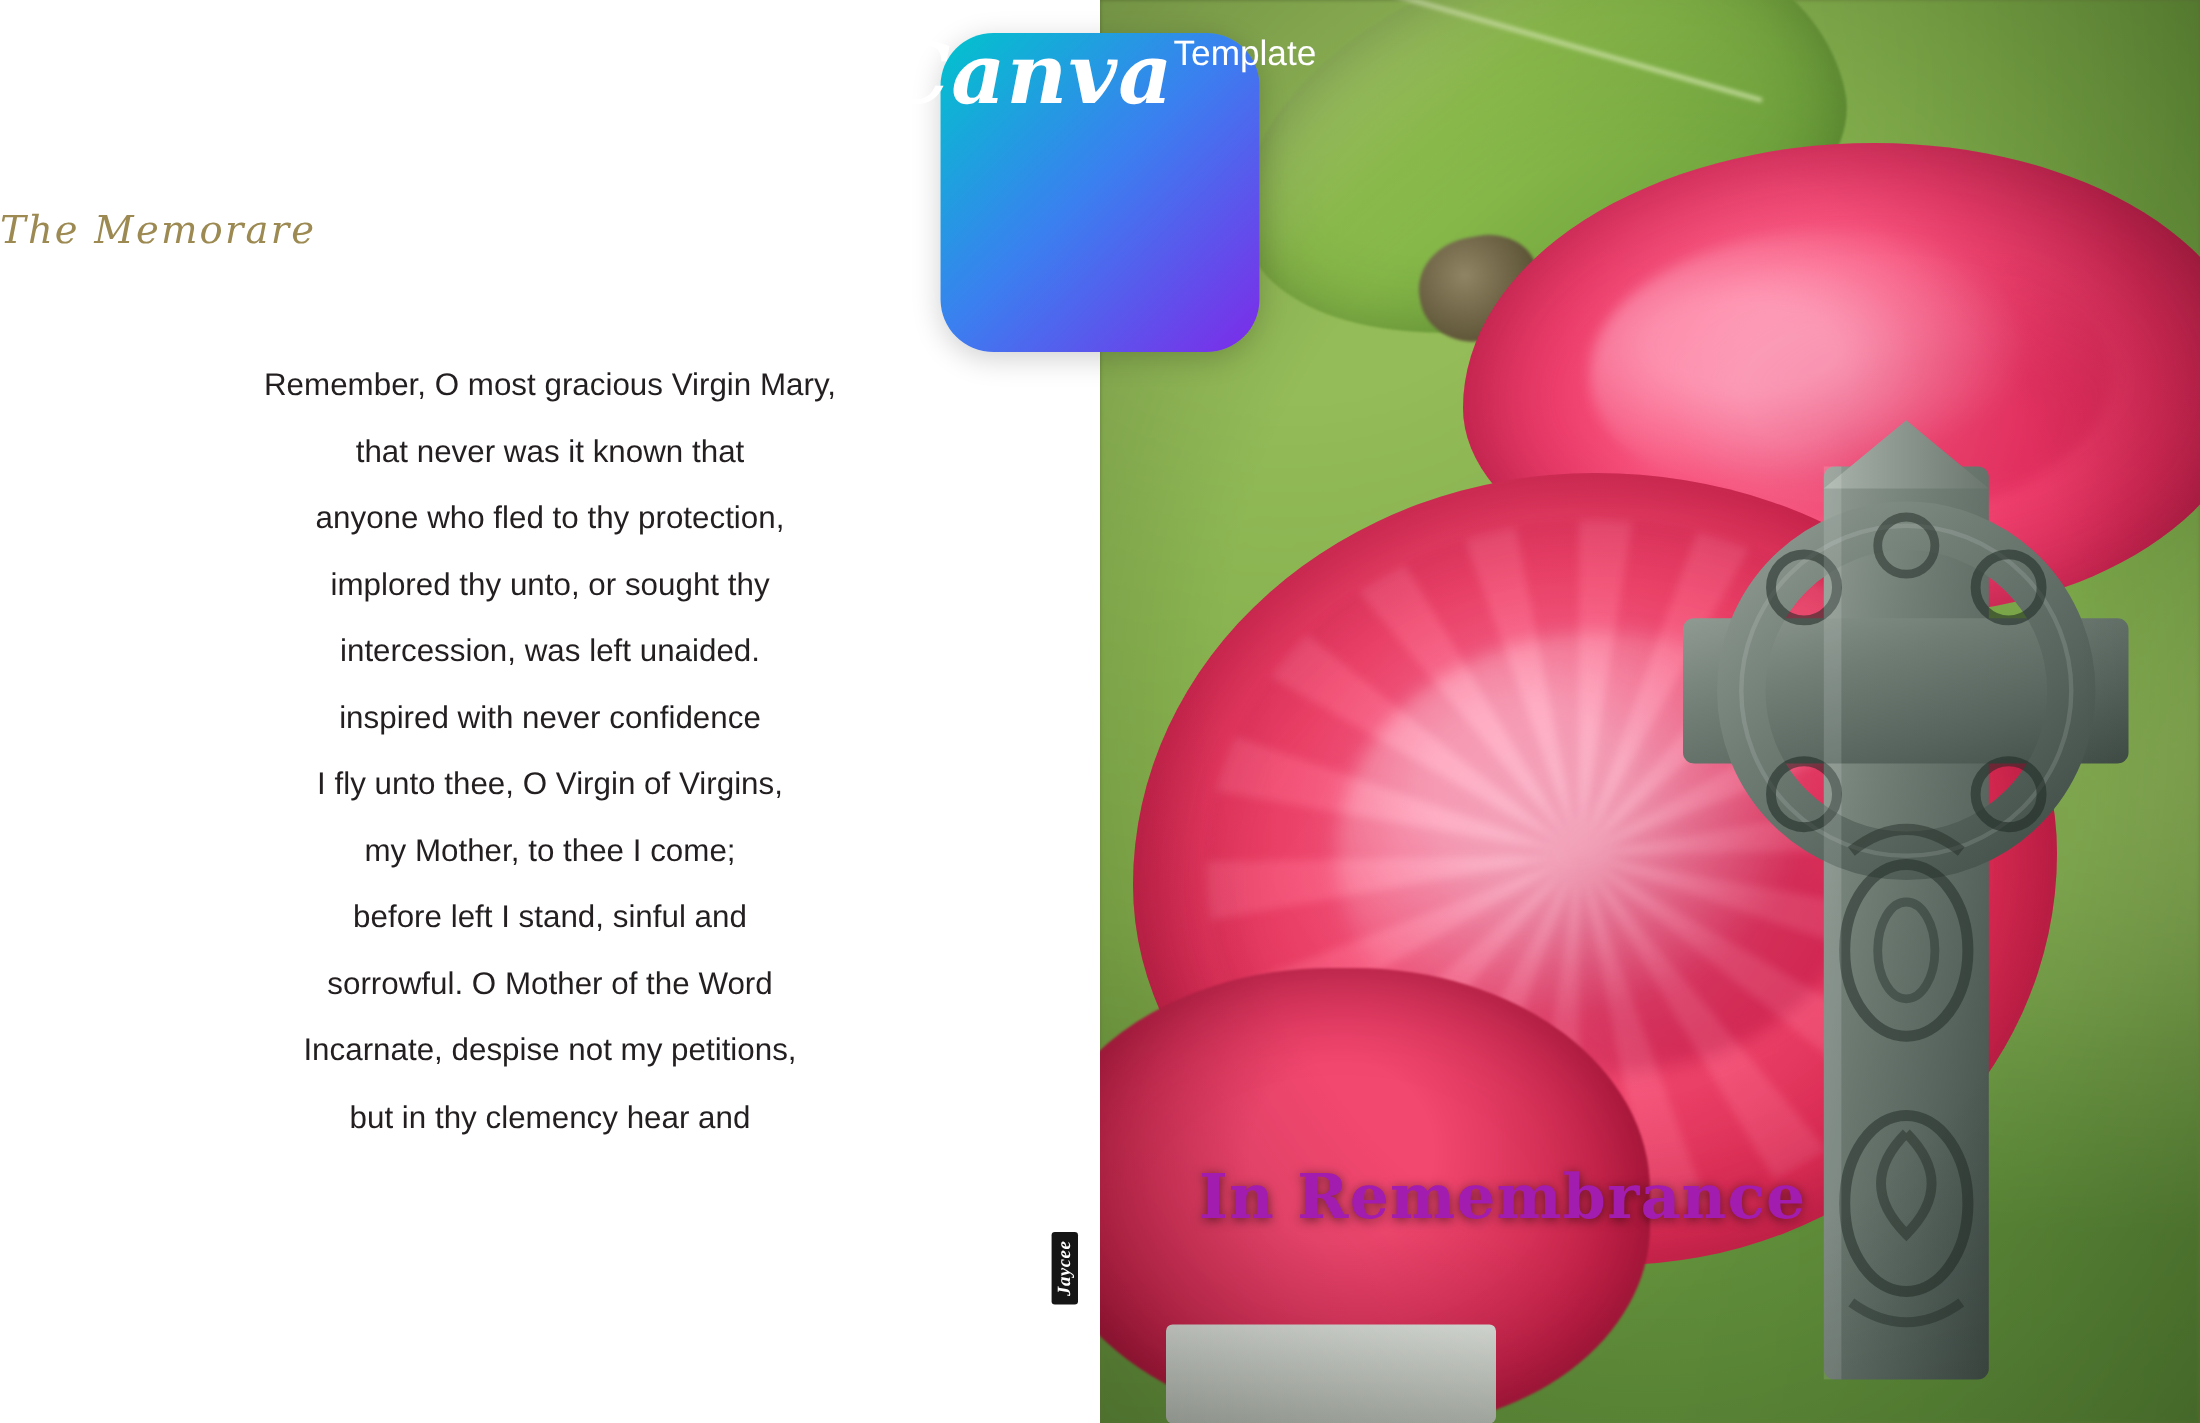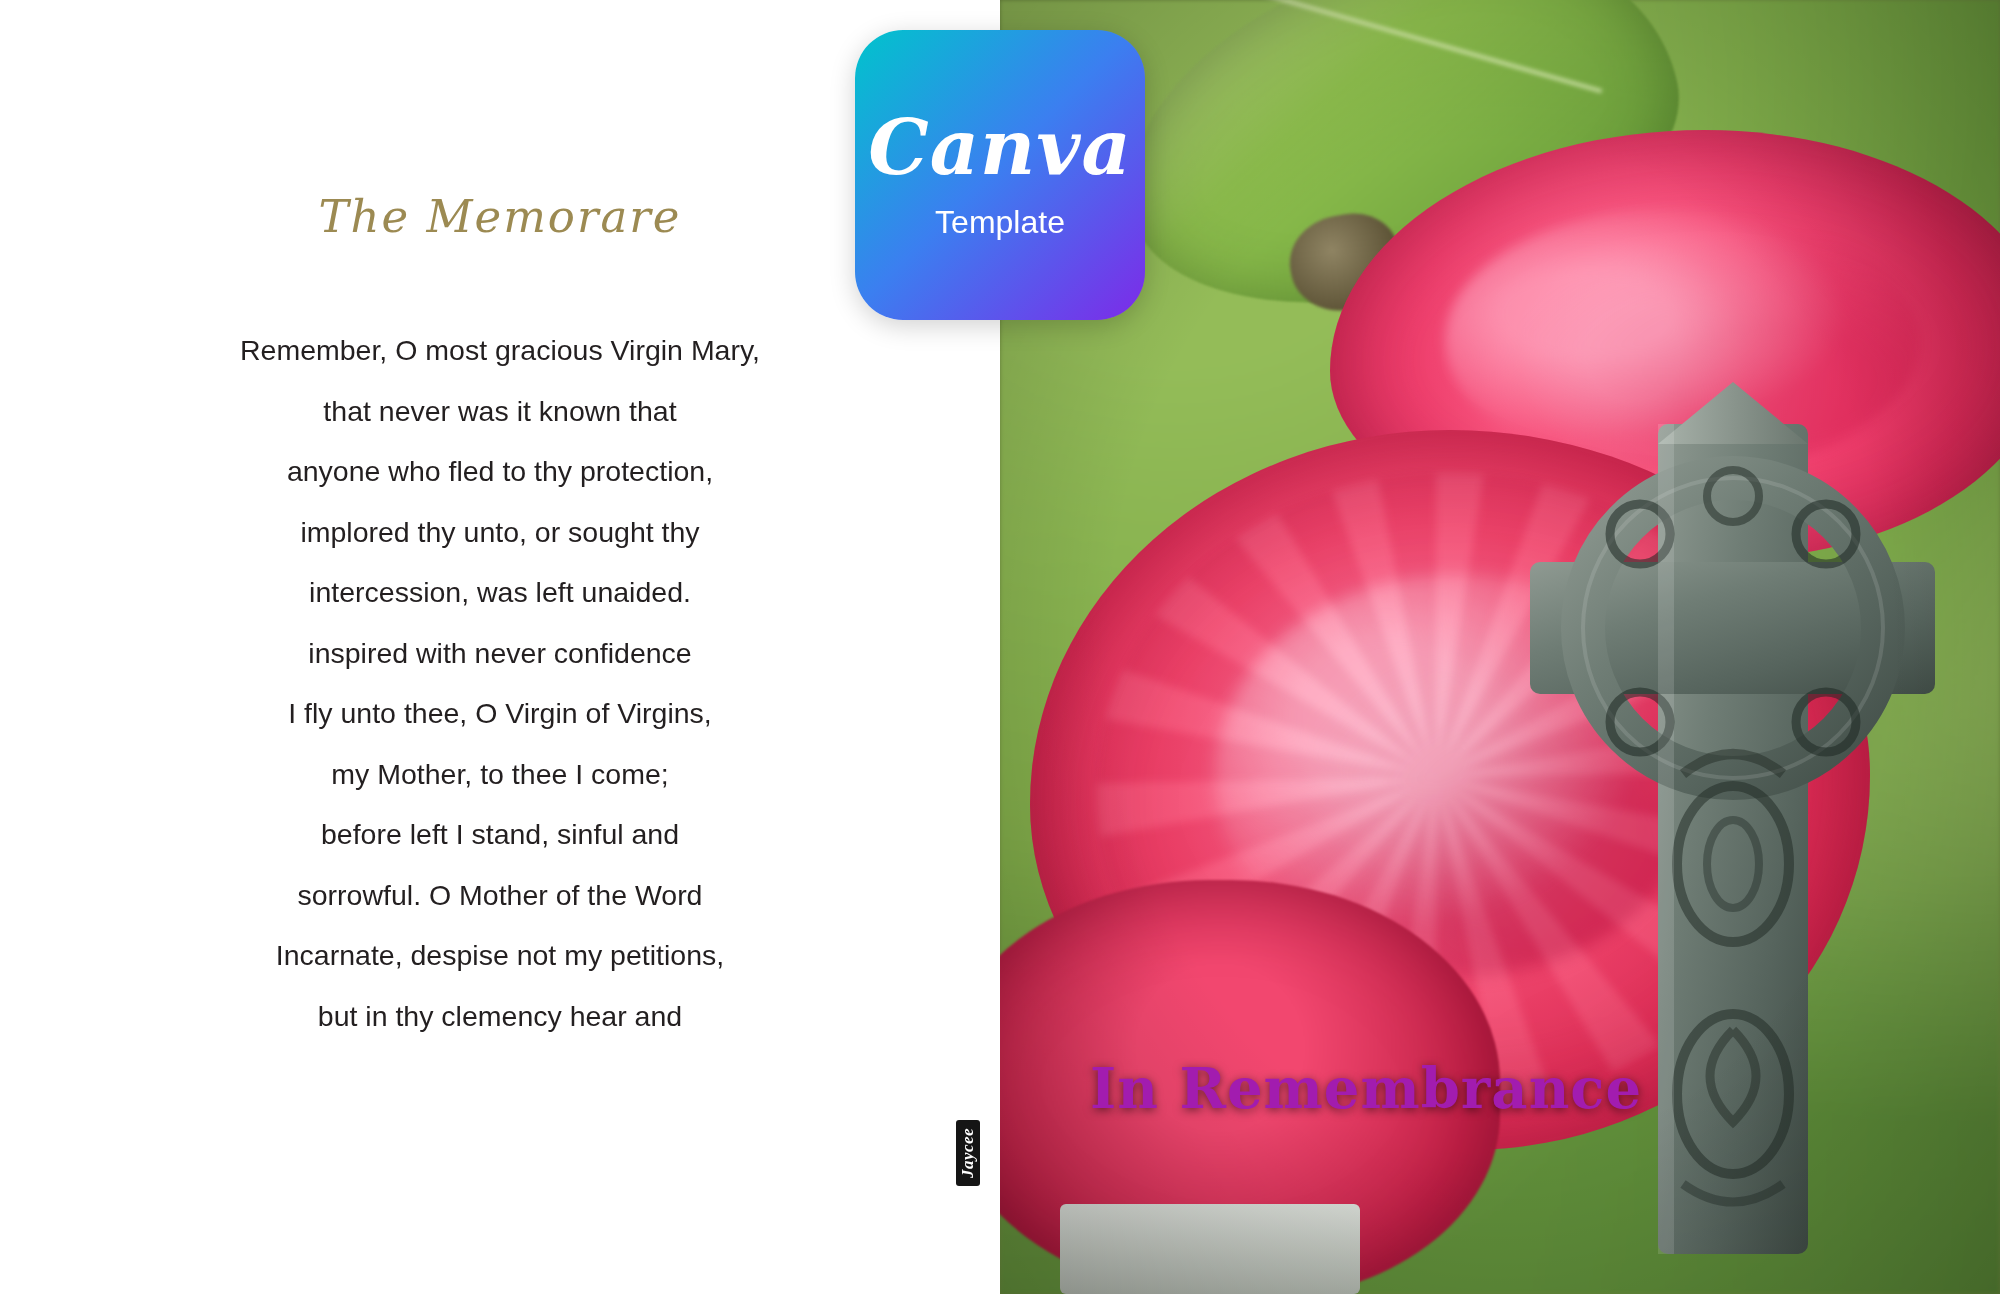--- a/index.html
+++ b/index.html
@@ -22,24 +22,24 @@
     position: absolute;
     left: 0; top: 0;
     width: 1000px;
     height: 1294px;
     background: #ffffff;
   }
   .prayer-title {
     position: absolute;
     left: 0; top: 190px;
     width: 1000px;
-    text-align: center;
+    text-align: left;
     font-family: "DejaVu Serif", serif;
     font-style: italic;
-    font-size: 45px;
+    font-size: 35px;
     letter-spacing: 2px;
     color: #9c8a52;
   }
   .prayer-body {
     position: absolute;
     left: 150px; top: 320px;
     width: 700px;
     text-align: center;
     font-family: "Liberation Sans", sans-serif;
     font-size: 28.5px;
@@ -193,22 +193,21 @@
 
   
   .canva-badge {
     position: absolute;
     left: 855px; top: 30px;
     width: 290px; height: 290px;
     border-radius: 48px;
     background: linear-gradient(135deg, #00c4cc 0%, #3b7ff0 48%, #7d2ae8 100%);
     box-shadow: 0 6px 26px rgba(0,0,0,.18);
     display: flex;
-    flex-direction: column;
-    align-items: center;
+    flex-direction: row;
     justify-content: center;
   }
   .canva-word {
     font-family: "DejaVu Serif", serif;
     font-style: italic;
     font-weight: 700;
     font-size: 76px;
     color: #ffffff;
     letter-spacing: 1px;
     line-height: 1;

